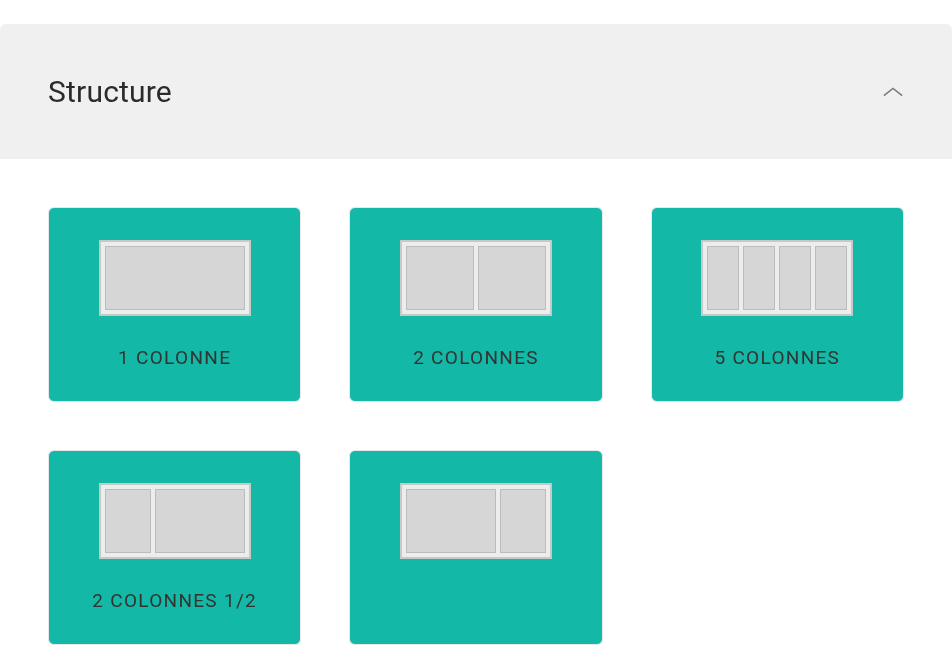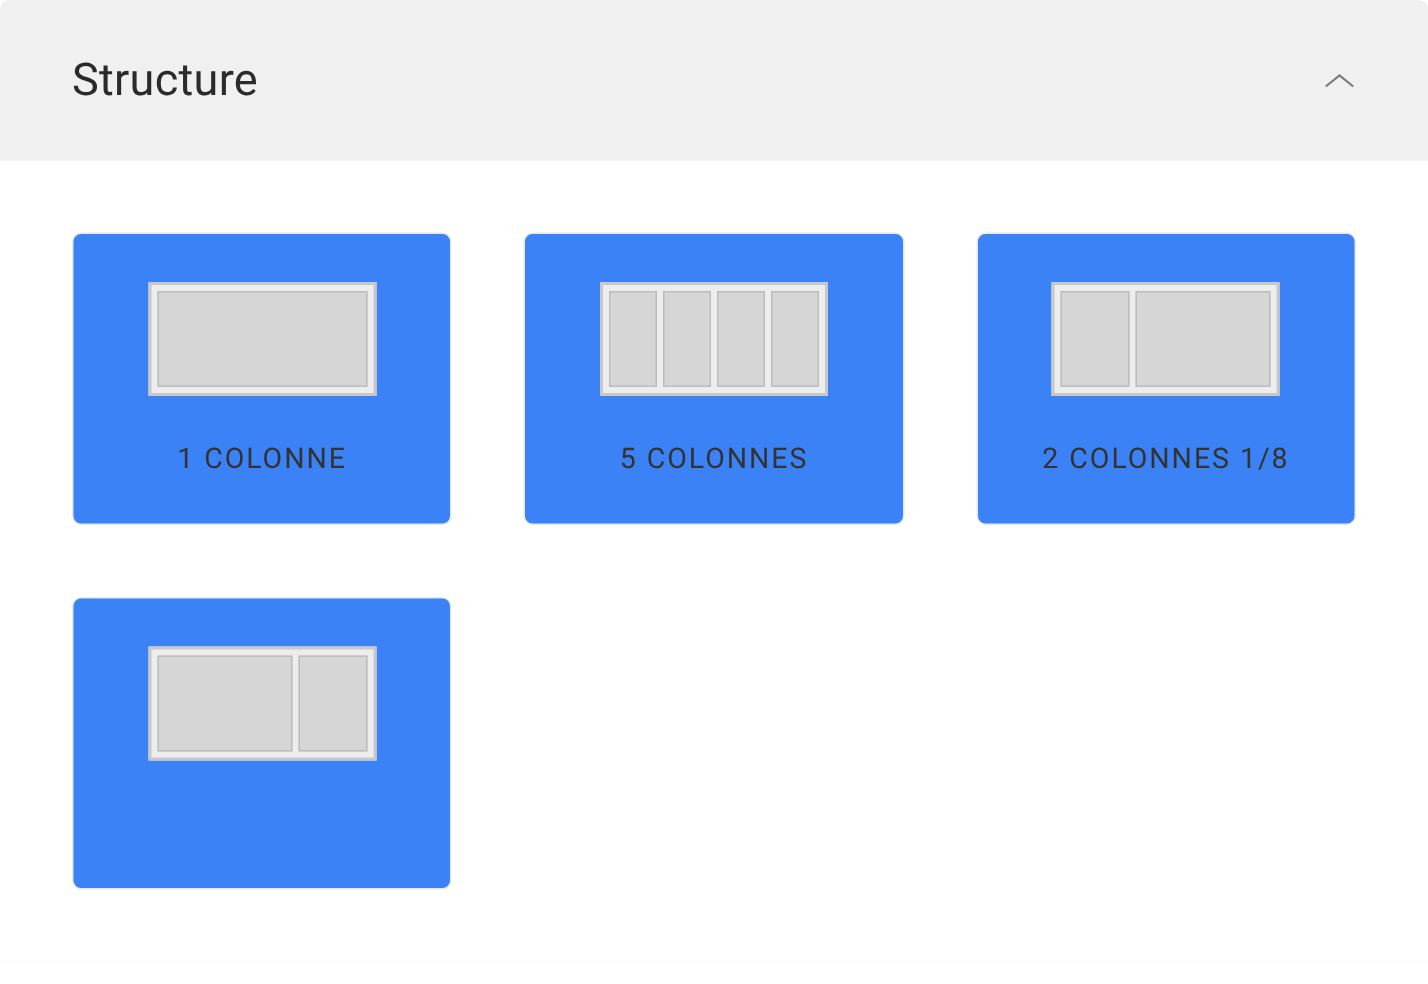--- a/index.html
+++ b/index.html
@@ -16,22 +16,23 @@
     }
     .panel {
       width: 100%;
       background: #f0f0f0;
       border-radius: 6px 6px 0 0;
     }
     .panel-header {
       display: flex;
       align-items: center;
       justify-content: space-between;
-      padding: 36px 48px;
+      padding: 50px 48px;
       cursor: pointer;
+      margin-top: 24px;
     }
     .panel-title {
       font-size: 30px;
       font-weight: 400;
       color: #2b2b2b;
       letter-spacing: 0.2px;
     }
     .chevron {
       width: 22px;
       height: 22px;
@@ -47,21 +48,21 @@
     .panel-body {
       background: #ffffff;
       padding: 48px;
     }
     .grid {
       display: grid;
       grid-template-columns: repeat(3, 1fr);
       gap: 48px 48px;
     }
     .card {
-      background: #3b82f6;
+      background: #14b8a6;
       border: 1px solid #e8e8e8;
       border-radius: 6px;
       padding: 32px 24px 32px;
       display: flex;
       flex-direction: column;
       align-items: center;
       justify-content: flex-start;
       cursor: pointer;
       min-height: 195px;
     }
@@ -103,38 +104,45 @@
   <div class="panel-body">
     <div class="grid">
 
       <div class="card">
         <div class="preview">
           <div class="col" style="flex:1"></div>
         </div>
         <div class="card-label">1 COLONNE</div>
       </div>
 
+      <div class="card">
+        <div class="preview">
+          <div class="col" style="flex:1"></div>
+          <div class="col" style="flex:1"></div>
+        </div>
+        <div class="card-label">2 COLONNES</div>
+      </div>
 
 
       <div class="card">
         <div class="preview">
           <div class="col" style="flex:1"></div>
           <div class="col" style="flex:1"></div>
           <div class="col" style="flex:1"></div>
           <div class="col" style="flex:1"></div>
         </div>
         <div class="card-label">5 COLONNES</div>
       </div>
 
       <div class="card">
         <div class="preview">
           <div class="col" style="flex:1"></div>
           <div class="col" style="flex:2"></div>
         </div>
-        <div class="card-label">2 COLONNES 1/8</div>
+        <div class="card-label">2 COLONNES 1/2</div>
       </div>
 
       <div class="card">
         <div class="preview">
           <div class="col" style="flex:2"></div>
           <div class="col" style="flex:1"></div>
         </div>
       </div>
 
     </div>

